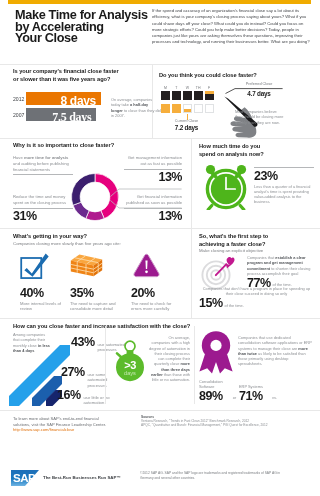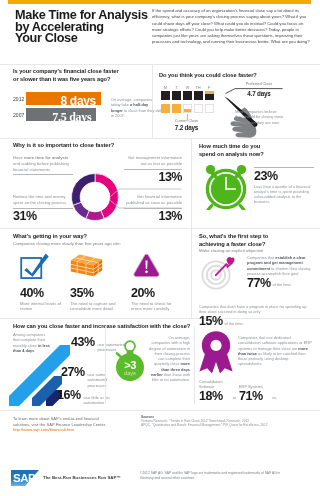--- a/index.html
+++ b/index.html
@@ -81,21 +81,21 @@
   .o1{left:20px;} .o2{left:70px;} .o3{left:131px;}
   .oicon{display:block;margin:0;}
   .opct{margin-top:6px;}
   .olbl{margin-top:0.5px;}
 
   
   .s6{left:192px;top:228px;width:128px;height:90px;}
   .t6{position:absolute;left:7px;top:5px;width:118px;}
   .sub6{position:absolute;left:7px;top:20px;width:118px;}
   .fsbody{position:absolute;left:55px;top:27px;width:68px;}
-  .fsbody2{position:absolute;left:7px;top:76px;width:115px;}
+  .fsbody2{position:absolute;left:7px;top:58px;width:115px;text-align:center;}
   .pctrow{display:flex;align-items:baseline;gap:2px;margin-top:0.5px;}
   .tail{position:relative;top:-0.5px;}
 
   
   .s7{left:0;top:318px;width:320px;height:92px;}
   .t7{position:absolute;left:13px;top:5px;}
   .n7{position:absolute;left:13px;top:14px;width:37px;}
   .arow{position:absolute;display:flex;align-items:baseline;gap:3px;}
   .al{display:block;width:32px;position:relative;top:-0.5px;}
   .a1{left:71px;top:18px;} .a2{left:61px;top:48px;} .a3{left:57px;top:71px;}
@@ -382,21 +382,21 @@
     <svg width="38" height="44" viewBox="0 0 38 44" class="award" style="position:absolute;left:198px;top:12px">
       <path d="M7.0 24.0 L1.4 41.4 L9.2 38.2 L14.0 43.6 L19.4 28.0 Z" fill="#9c1a8f"></path>
       <path d="M29.0 24.0 L34.6 41.4 L26.8 38.2 L22.0 43.6 L16.6 28.0 Z" fill="#9c1a8f"></path>
       <circle cx="18" cy="15.4" r="14.2" fill="#9c1a8f"></circle>
       <circle cx="18" cy="15.4" r="5.6" fill="#ffffff"></circle>
     </svg>
     <div class="note n7c"><span>Companies that use dedicated consolidation software applications or ERP systems to manage their close are </span><b>more than twice</b><span> as likely to be satisfied than those primarily using desktop spreadsheets.</span></div>
     <div class="awstats">
       <div class="aws">
           <div class="lbl awl">Consolidation Software</div>
-          <div class="bignum">18%</div>
+          <div class="bignum">89%</div>
         </div>
       <div class="awsep">or</div>
       <div class="aws">
           <div class="lbl awl">ERP Systems</div>
           <div class="bignum">71%</div>
         </div>
       <div class="awsep">vs.</div>
     </div>
   </div>
 

